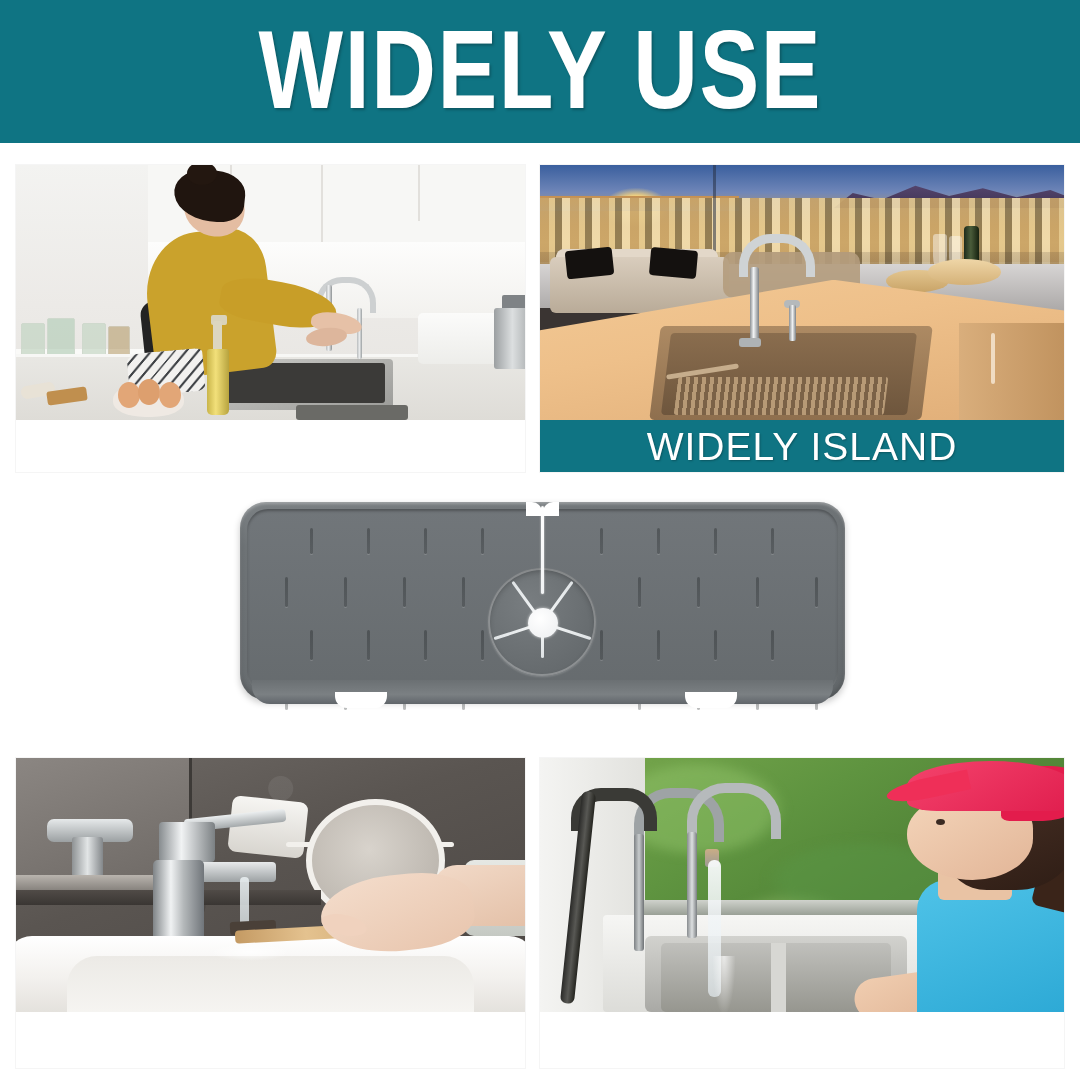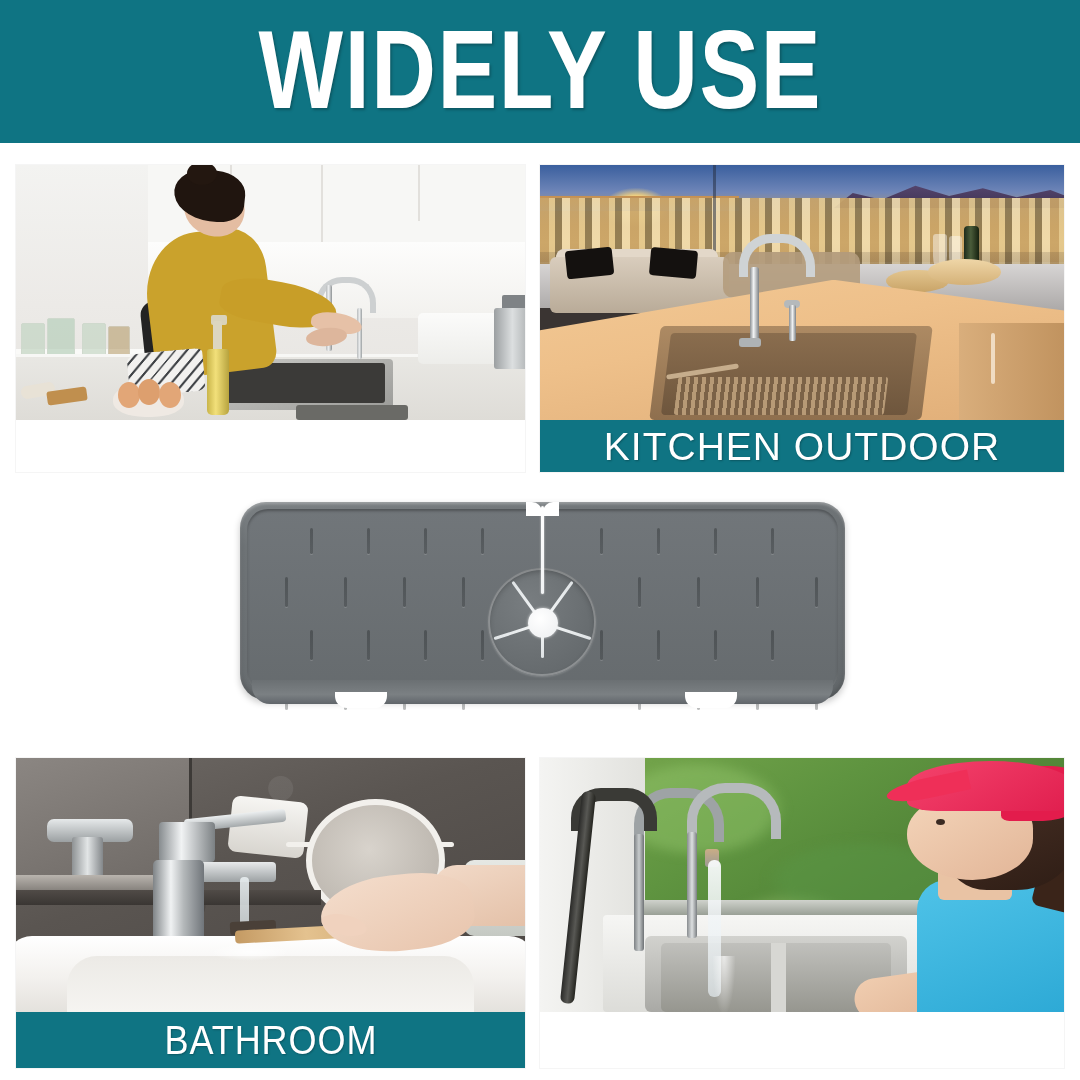--- a/index.html
+++ b/index.html
@@ -371,21 +371,21 @@
       <div class="sh i-grid"></div>
       <div class="sh i-grid-rail"></div>
       <div class="sh i-f-arc"></div>
       <div class="sh i-f-neck"></div>
       <div class="sh i-f-base"></div>
       <div class="sh i-spray-top"></div>
         <div class="sh i-sprayer"></div>
     </div>
   </div>
   <div class="panel-label">
-    <span class="panel-label-text">KITCHEN OUTDOOR</span>
+    <span class="panel-label-text">WIDELY ISLAND</span>
   </div>
 </div>
 
 <div class="product-stage">
   <div class="mat">
     <div class="mat-body">
       <div class="mat-rim"></div>
       <div class="slots" id="slot-field">
           <div class="slot" style="left: 70px; top: 26px; height: 26px;"></div>
           <div class="slot" style="left: 127px; top: 26px; height: 26px;"></div>
@@ -460,23 +460,20 @@
       <div class="sh b-basin-in"></div>
       <div class="sh b-splash"></div>
       <div class="sh b-sleeve"></div>
       <div class="sh b-arm"></div>
       <div class="sh b-brush-h"></div>
         <div class="sh b-brush"></div>
       <div class="sh b-hand"></div>
       <div class="sh b-thumb"></div>
     </div>
   </div>
-  <div class="panel-label">
-    <span class="panel-label-text">BATHROOM</span>
-  </div>
 </div>
 
 <div class="panel p-br">
   <div class="panel-photo">
     <div class="scene">
       <div class="sh o-green"></div>
       <div class="sh o-green2"></div>
       <div class="sh o-panel"></div>
       <div class="sh o-rail"></div>
       <div class="sh o-counter"></div>

